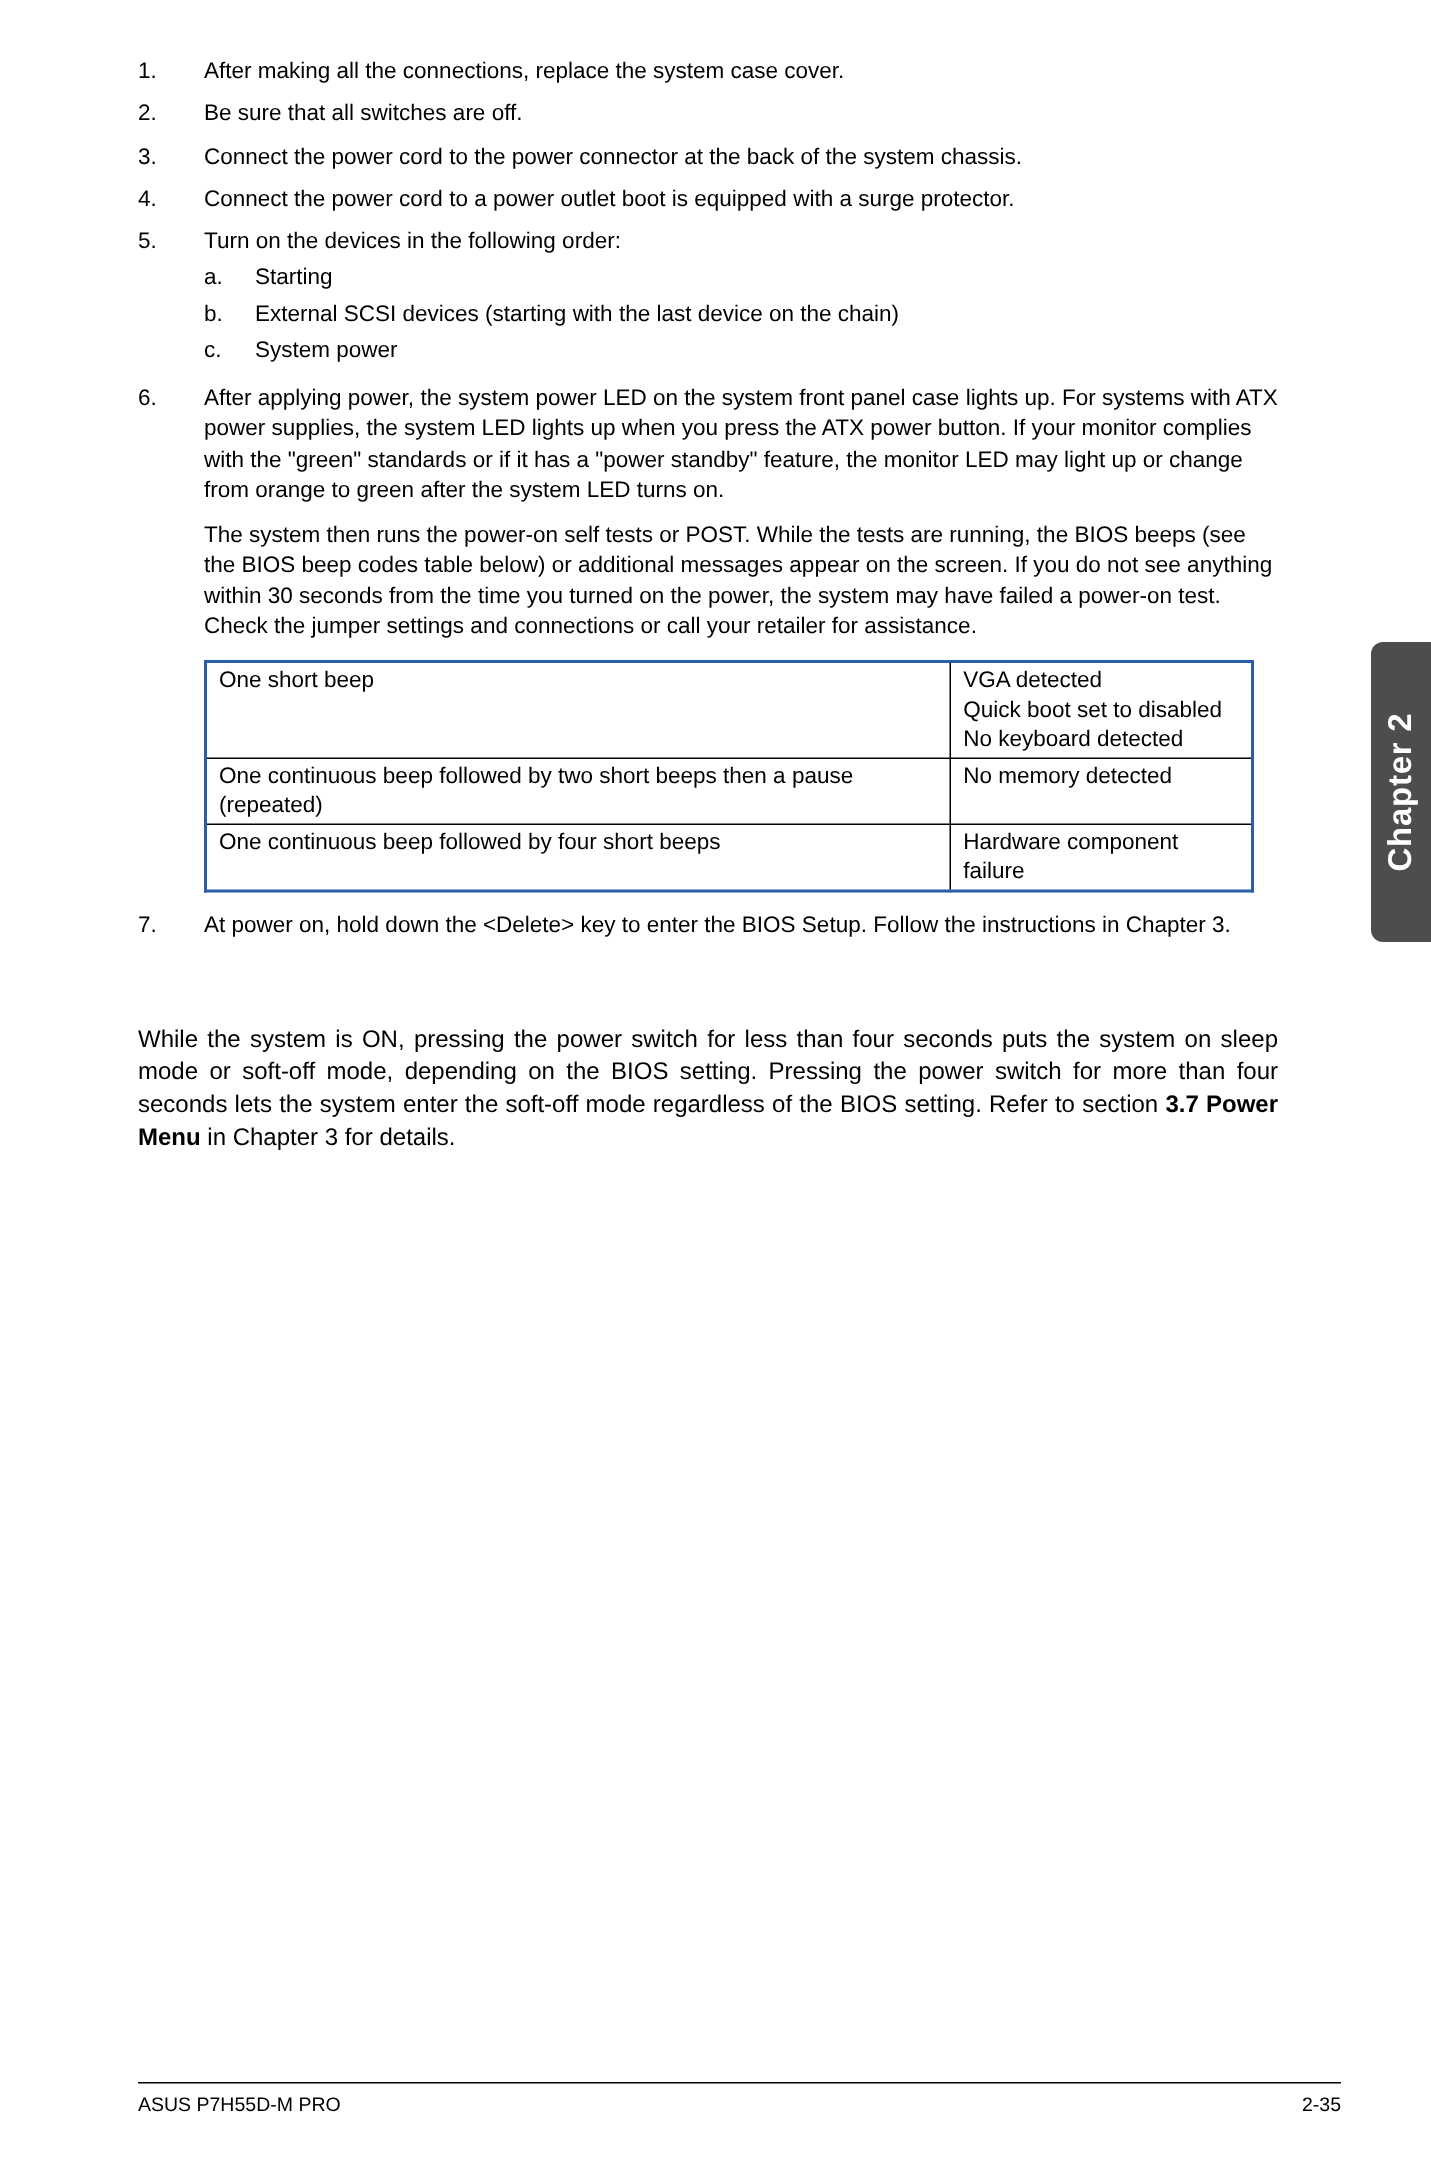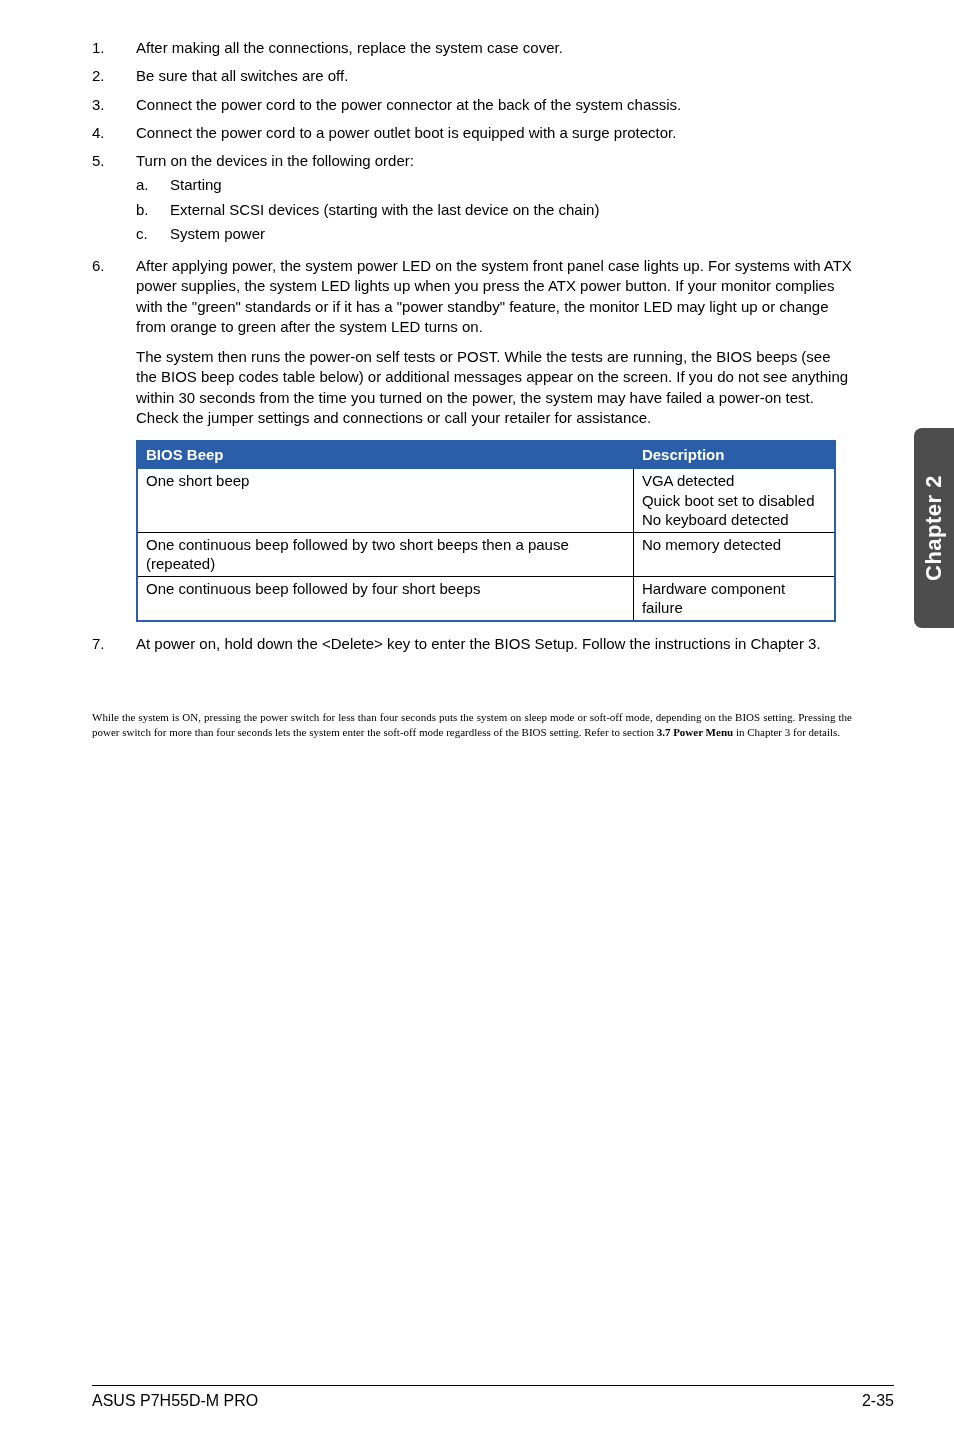--- a/index.html
+++ b/index.html
@@ -16,24 +16,24 @@
   ol.sub { list-style: none; margin: 4px 0 0 0; padding: 0; }
   ol.sub > li { display: flex; font-size: 15px; line-height: 1.35; margin-bottom: 4px; }
   ol.sub > li > .n { width: 34px; flex-shrink: 0; }
   ol.sub > li > .body { flex: 1; }
   .para { margin-top: 10px; }
   table.bios { width: 700px; border-collapse: collapse; border: 2px solid #2a5ea8; margin: 12px 0 0 0; }
   table.bios th { background: #2a5ea8; color: #fff; font-size: 15px; font-weight: bold; text-align: left; padding: 3px 8px; border: 1px solid #2a5ea8; }
   table.bios td { font-size: 15px; padding: 2px 8px; vertical-align: top; border-left: 1px solid #000; border-right: 1px solid #000; border-top: 1px solid #000; border-bottom: 1px solid #000; line-height: 1.3; }
   table.bios tr:first-child td { border-top: none; }
   .sect29 { margin-top: 56px; }
-  .body29 { font-size: 11px; line-height: 1.35; margin-top: 2px; text-align: justify; font-family: Liberation Serif, serif; }
+  .body29 { font-size: 16px; line-height: 1.35; margin-top: 2px; text-align: justify; }
   .side-tab { position: absolute; right: 0; top: 428px; width: 40px; height: 200px; background: #4d4d4d; border-top-left-radius: 8px; border-bottom-left-radius: 8px; display: flex; align-items: center; justify-content: center; }
   .side-tab span { color: #fff; font-size: 22px; font-weight: bold; transform: rotate(-90deg); white-space: nowrap; letter-spacing: 0.5px; }
-  .footer { position: absolute; bottom: 28px; left: 92px; right: 60px; border-top: 1px solid #000; padding-top: 6px; font-size: 16px; display: flex; justify-content: space-between; }
+  .footer { position: absolute; bottom: 28px; left: 92px; right: 60px; border-top: 1px solid #000; padding-top: 6px; font-size: 13px; display: flex; justify-content: space-between; }
 </style>
 </head>
 <body>
 
 <div class="page">
   <div class="content">
 
 
     <ol class="main">
       <li>
@@ -73,24 +73,20 @@
         </span>
       </li>
       <li>
           <span class="n">6.</span>
         <span class="body">
           <span>After applying power, the system power LED on the system front panel case lights up. For systems with ATX power supplies, the system LED lights up when you press the ATX power button. If your monitor complies with the "green" standards or if it has a "power standby" feature, the monitor LED may light up or change from orange to green after the system LED turns on.</span>
           <div class="para">The system then runs the power-on self tests or POST. While the tests are running, the BIOS beeps (see the BIOS beep codes table below) or additional messages appear on the screen. If you do not see anything within 30 seconds from the time you turned on the power, the system may have failed a power-on test. Check the jumper settings and connections or call your retailer for assistance.</div>
 
           <table class="bios">
             <tbody>
-                <tr>
-              <th>BIOS Beep</th>
-              <th>Description</th>
-            </tr>
             <tr>
               <td>One short beep</td>
               <td style="white-space:pre-line">VGA detected
 Quick boot set to disabled
 No keyboard detected</td>
             </tr>
             <tr>
               <td>One continuous beep followed by two short beeps then a pause (repeated)</td>
               <td>No memory detected</td>
             </tr>

